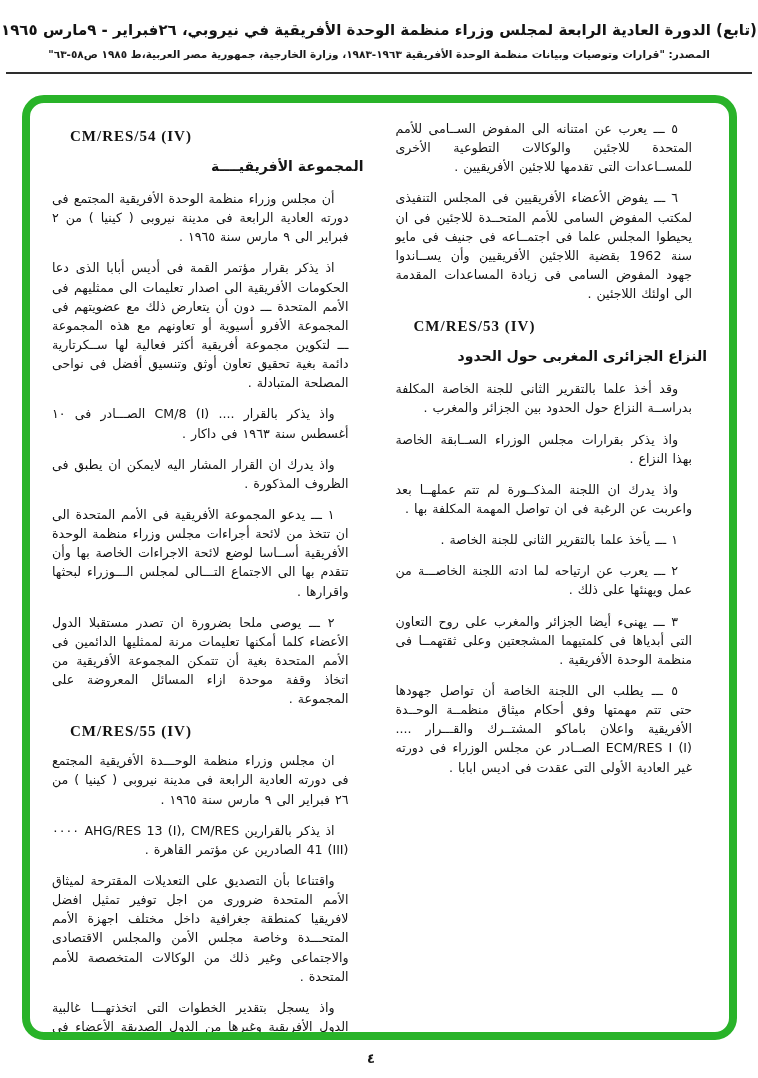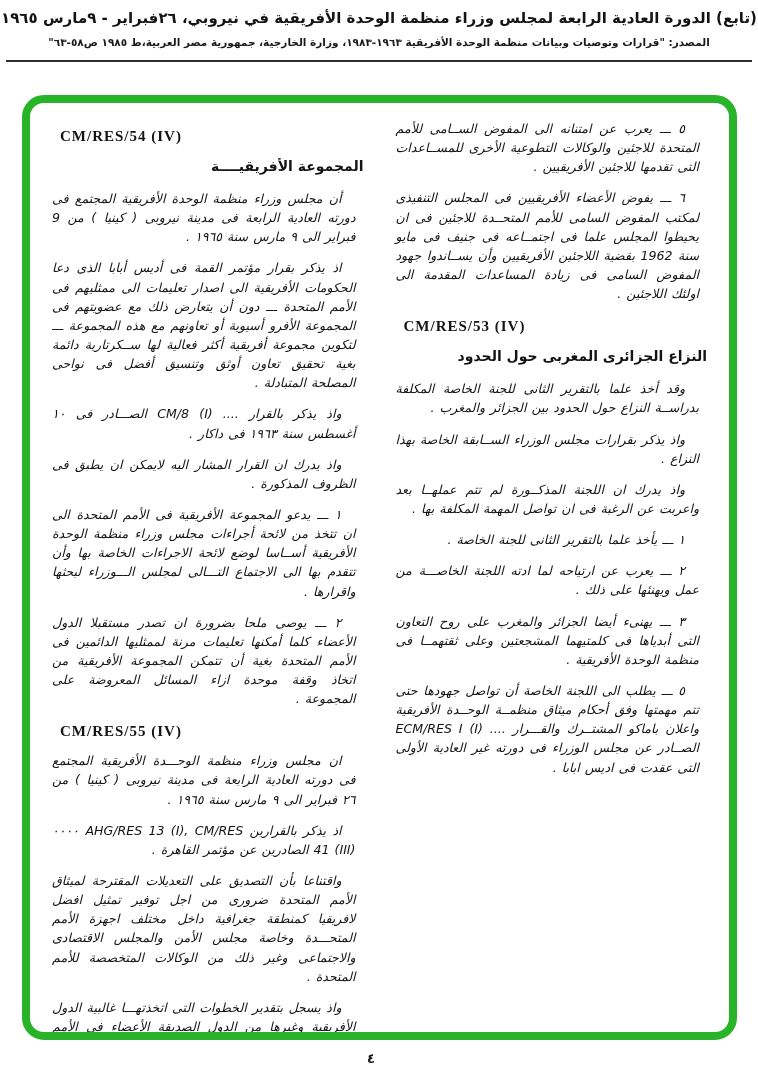--- a/index.html
+++ b/index.html
@@ -4,21 +4,21 @@
 <style>
   html,body{margin:0;padding:0;background:#ffffff;}
   body{
     width:758px;height:1078px;
     font-family:"DejaVu Sans",sans-serif;
     color:#141414;
     position:relative;
     -webkit-font-smoothing:antialiased;
   }
   .page{position:absolute;inset:0;}
-  .header{direction:rtl;text-align:center;padding-top:8px;}
+  .header{direction:rtl;text-align:center;padding-top:20px;}
   .header-title{
     font-weight:bold;font-size:15px;line-height:1.4;letter-spacing:0px;
   }
   .header-source{
     font-weight:bold;font-size:10.5px;margin-top:7px;color:#1a1a1a;
   }
   .header-rule{
     height:0;border-top:2px solid #2e2e2e;margin:12px 6px 0 6px;
   }
   .green-box{
@@ -31,27 +31,27 @@
     padding:16px 22px 10px 22px;height:100%;box-sizing:border-box;
   }
   .col{
     flex:1 1 0;direction:rtl;text-align:justify;
     font-size:12.6px;line-height:1.52;
   }
   .res-code{
     direction:ltr;text-align:left;
     font-family:"Liberation Serif","DejaVu Serif",serif;
     font-weight:bold;font-size:15px;letter-spacing:1px;
-    margin:6px 0 8px 8px;
+    margin:6px 0 8px 18px;
   }
   .sec-heading{
     font-weight:bold;font-size:14px;
     margin:4px 0 12px 0;
   }
-  .para{margin:0 8px 12px 0;text-indent:14px;word-spacing:1px;font-style:italic;}
+  .para{margin:0 15px 12px 0;text-indent:14px;word-spacing:1px;}
   .page-number{
     position:absolute;left:0;right:16px;bottom:12px;
     text-align:center;font-size:13px;font-weight:bold;
   }
 </style>
 </head>
 <body>
 
 <div class="page">
 
@@ -73,21 +73,21 @@
           <div class="para">واذ يذكر بقرارات مجلس الوزراء الســابقة الخاصة بهذا النزاع .</div>
           <div class="para">واذ يدرك ان اللجنة المذكــورة لم تتم عملهــا بعد واعربت عن الرغبة فى ان تواصل المهمة المكلفة بها .</div>
           <div class="para">١ ـــ يأخذ علما بالتقرير الثانى للجنة الخاصة .</div>
           <div class="para">٢ ـــ يعرب عن ارتياحه لما ادته اللجنة الخاصـــة من عمل ويهنئها على ذلك .</div>
           <div class="para">٣ ـــ يهنىء أيضا الجزائر والمغرب على روح التعاون التى أبدياها فى كلمتيهما المشجعتين وعلى ثقتهمــا فى منظمة الوحدة الأفريقية .</div>
           <div class="para">٥ ـــ يطلب الى اللجنة الخاصة أن تواصل جهودها حتى تتم مهمتها وفق أحكام ميثاق منظمــة الوحــدة الأفريقية واعلان باماكو المشتــرك والقـــرار .... ECM/RES I (I) الصــادر عن مجلس الوزراء فى دورته غير العادية الأولى التى عقدت فى اديس ابابا .</div>
         </div>
       <div class="col" id="col-left">
           <div class="res-code">CM/RES/54  (IV)</div>
           <div class="sec-heading">المجموعة الأفريقيــــة</div>
-          <div class="para">أن مجلس وزراء منظمة الوحدة الأفريقية المجتمع فى دورته العادية الرابعة فى مدينة نيروبى ( كينيا ) من 9 فبراير الى ٩ مارس سنة ١٩٦٥ .</div>
+          <div class="para">أن مجلس وزراء منظمة الوحدة الأفريقية المجتمع فى دورته العادية الرابعة فى مدينة نيروبى ( كينيا ) من ٢ فبراير الى ٩ مارس سنة ١٩٦٥ .</div>
           <div class="para">اذ يذكر بقرار مؤتمر القمة فى أديس أبابا الذى دعا الحكومات الأفريقية الى اصدار تعليمات الى ممثليهم فى الأمم المتحدة ـــ دون أن يتعارض ذلك مع عضويتهم فى المجموعة الأفرو أسيوية أو تعاونهم مع هذه المجموعة ـــ لتكوين مجموعة أفريقية أكثر فعالية لها ســكرتارية دائمة بغية تحقيق تعاون أوثق وتنسيق أفضل فى نواحى المصلحة المتبادلة .</div>
           <div class="para">واذ يذكر بالقرار .... CM/8 (I) الصـــادر فى ١٠ أغسطس سنة ١٩٦٣ فى داكار .</div>
           <div class="para">واذ يدرك ان القرار المشار اليه لايمكن ان يطبق فى الظروف المذكورة .</div>
           <div class="para">١ ـــ يدعو المجموعة الأفريقية فى الأمم المتحدة الى ان تتخذ من لائحة أجراءات مجلس وزراء منظمة الوحدة الأفريقية أســاسا لوضع لائحة الاجراءات الخاصة بها وأن تتقدم بها الى الاجتماع التـــالى لمجلس الـــوزراء لبحثها واقرارها .</div>
           <div class="para">٢ ـــ يوصى ملحا بضرورة ان تصدر مستقبلا الدول الأعضاء كلما أمكنها تعليمات مرنة لممثليها الدائمين فى الأمم المتحدة بغية أن تتمكن المجموعة الأفريقية من اتخاذ وقفة موحدة ازاء المسائل المعروضة على المجموعة .</div>
           <div class="res-code">CM/RES/55  (IV)</div>
           <div class="para">ان مجلس وزراء منظمة الوحـــدة الأفريقية المجتمع فى دورته العادية الرابعة فى مدينة نيروبى ( كينيا ) من ٢٦ فبراير الى ٩ مارس سنة ١٩٦٥ .</div>
           <div class="para">اذ يذكر بالقرارين AHG/RES 13 (I), CM/RES ٠٠٠٠ 41 (III) الصادرين عن مؤتمر القاهرة .</div>
           <div class="para">واقتناعا بأن التصديق على التعديلات المقترحة لميثاق الأمم المتحدة ضرورى من اجل توفير تمثيل افضل لافريقيا كمنطقة جغرافية داخل مختلف اجهزة الأمم المتحـــدة وخاصة مجلس الأمن والمجلس الاقتصادى والاجتماعى وغير ذلك من الوكالات المتخصصة للأمم المتحدة .</div>
           <div class="para">واذ يسجل بتقدير الخطوات التى اتخذتهـــا غالبية الدول الأفريقية وغيرها من الدول الصديقة الأعضاء فى الأمم المتحدة .</div>

